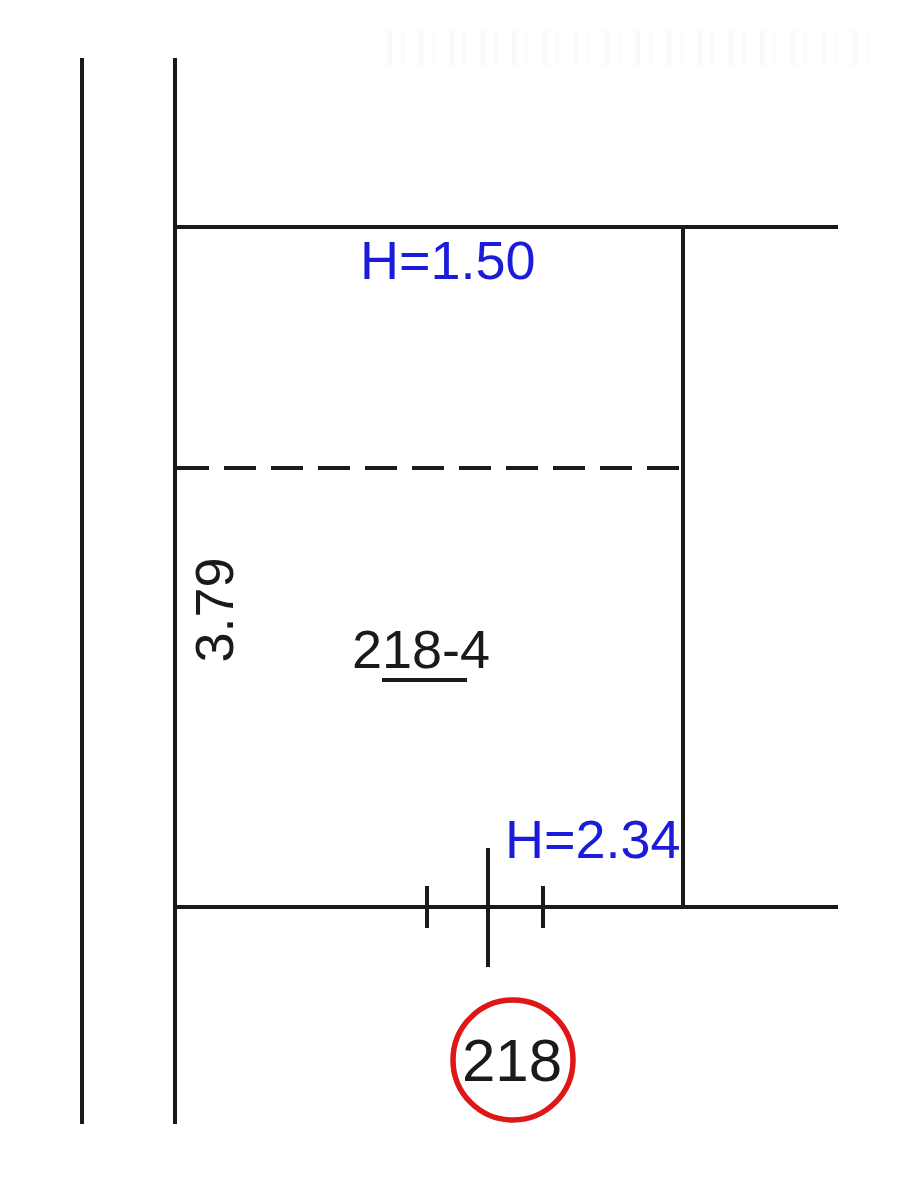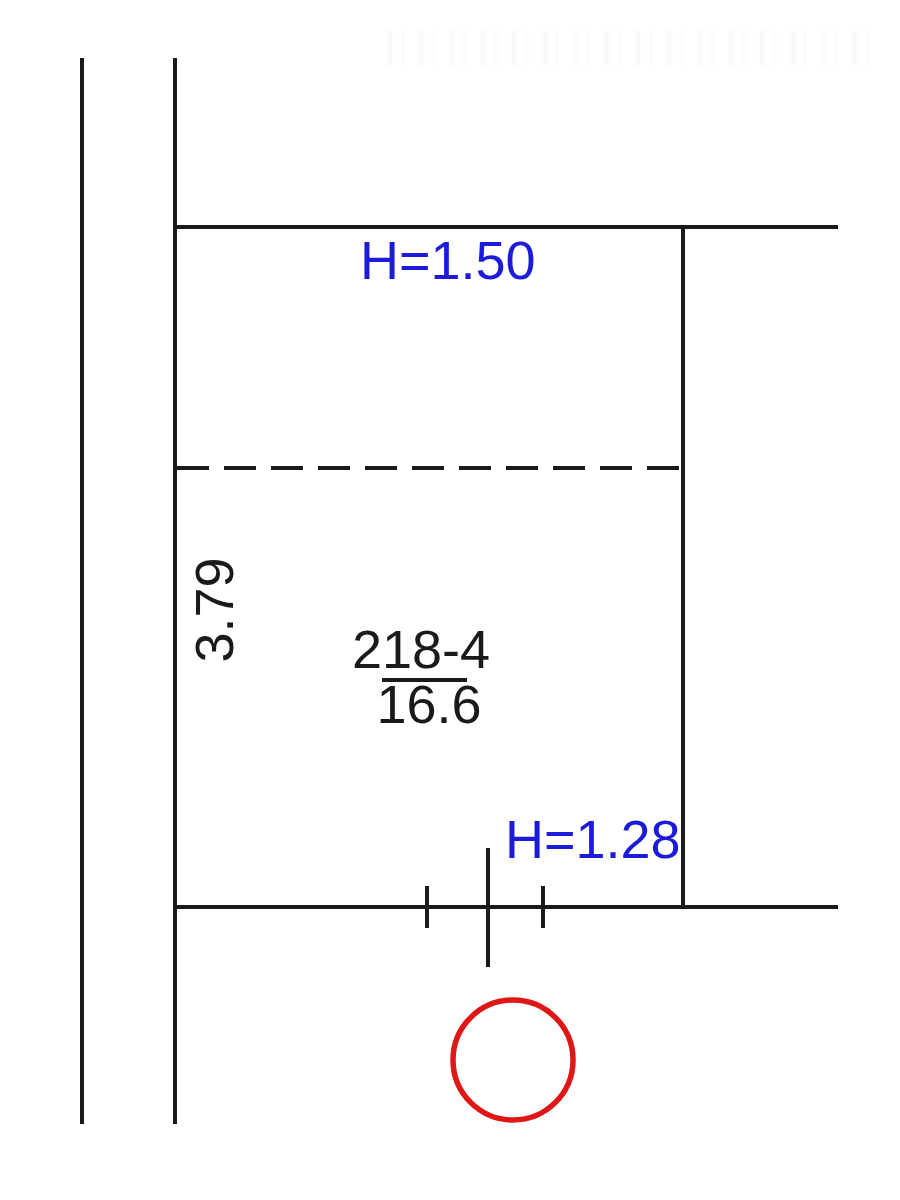--- a/index.html
+++ b/index.html
@@ -68,19 +68,19 @@
 
     <circle cx="513" cy="1060" r="60" fill="none" stroke="var(--point-circle)" stroke-width="5.5"></circle>
   </svg>
 
   <div class="lbl blue" style="left:360px;top:233px;">H=1.50</div>
 
   <div class="lbl rot" style="left:214px;top:610px;">3.79</div>
 
   <div class="lbl center" style="left:421px;top:622px;">218-4</div>
 
-  <div class="lbl center" style="left:429px;top:677px;">16.6</div>
 
 
-  <div class="lbl blue" style="left:505px;top:812px;">H=1.28</div>
+  <div class="lbl blue" style="left:505px;top:812px;">H=2.34</div>
 
+  <div class="lbl point-num" style="left:512px;top:1061px;">218</div>
 
 </div>
 
 </body></html>

